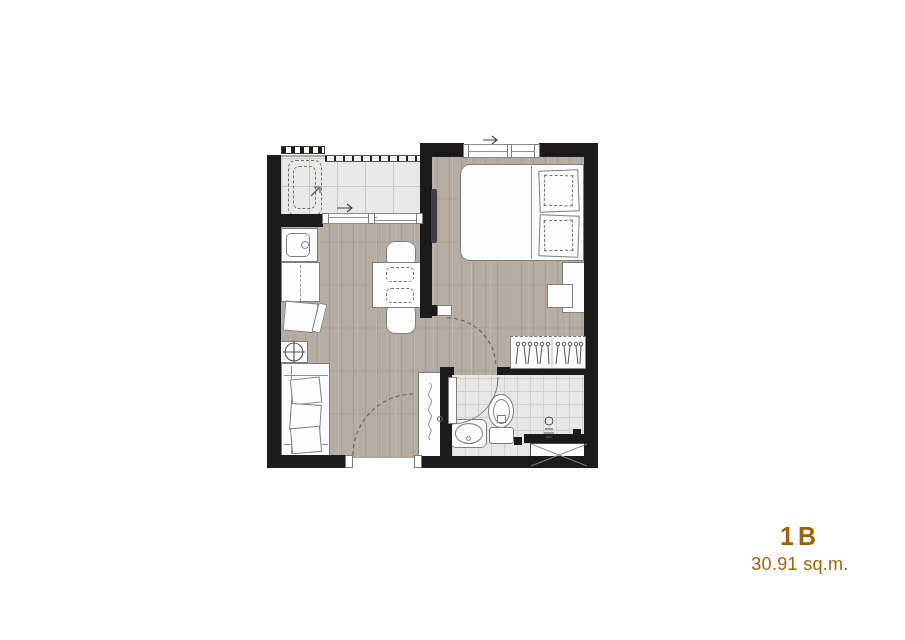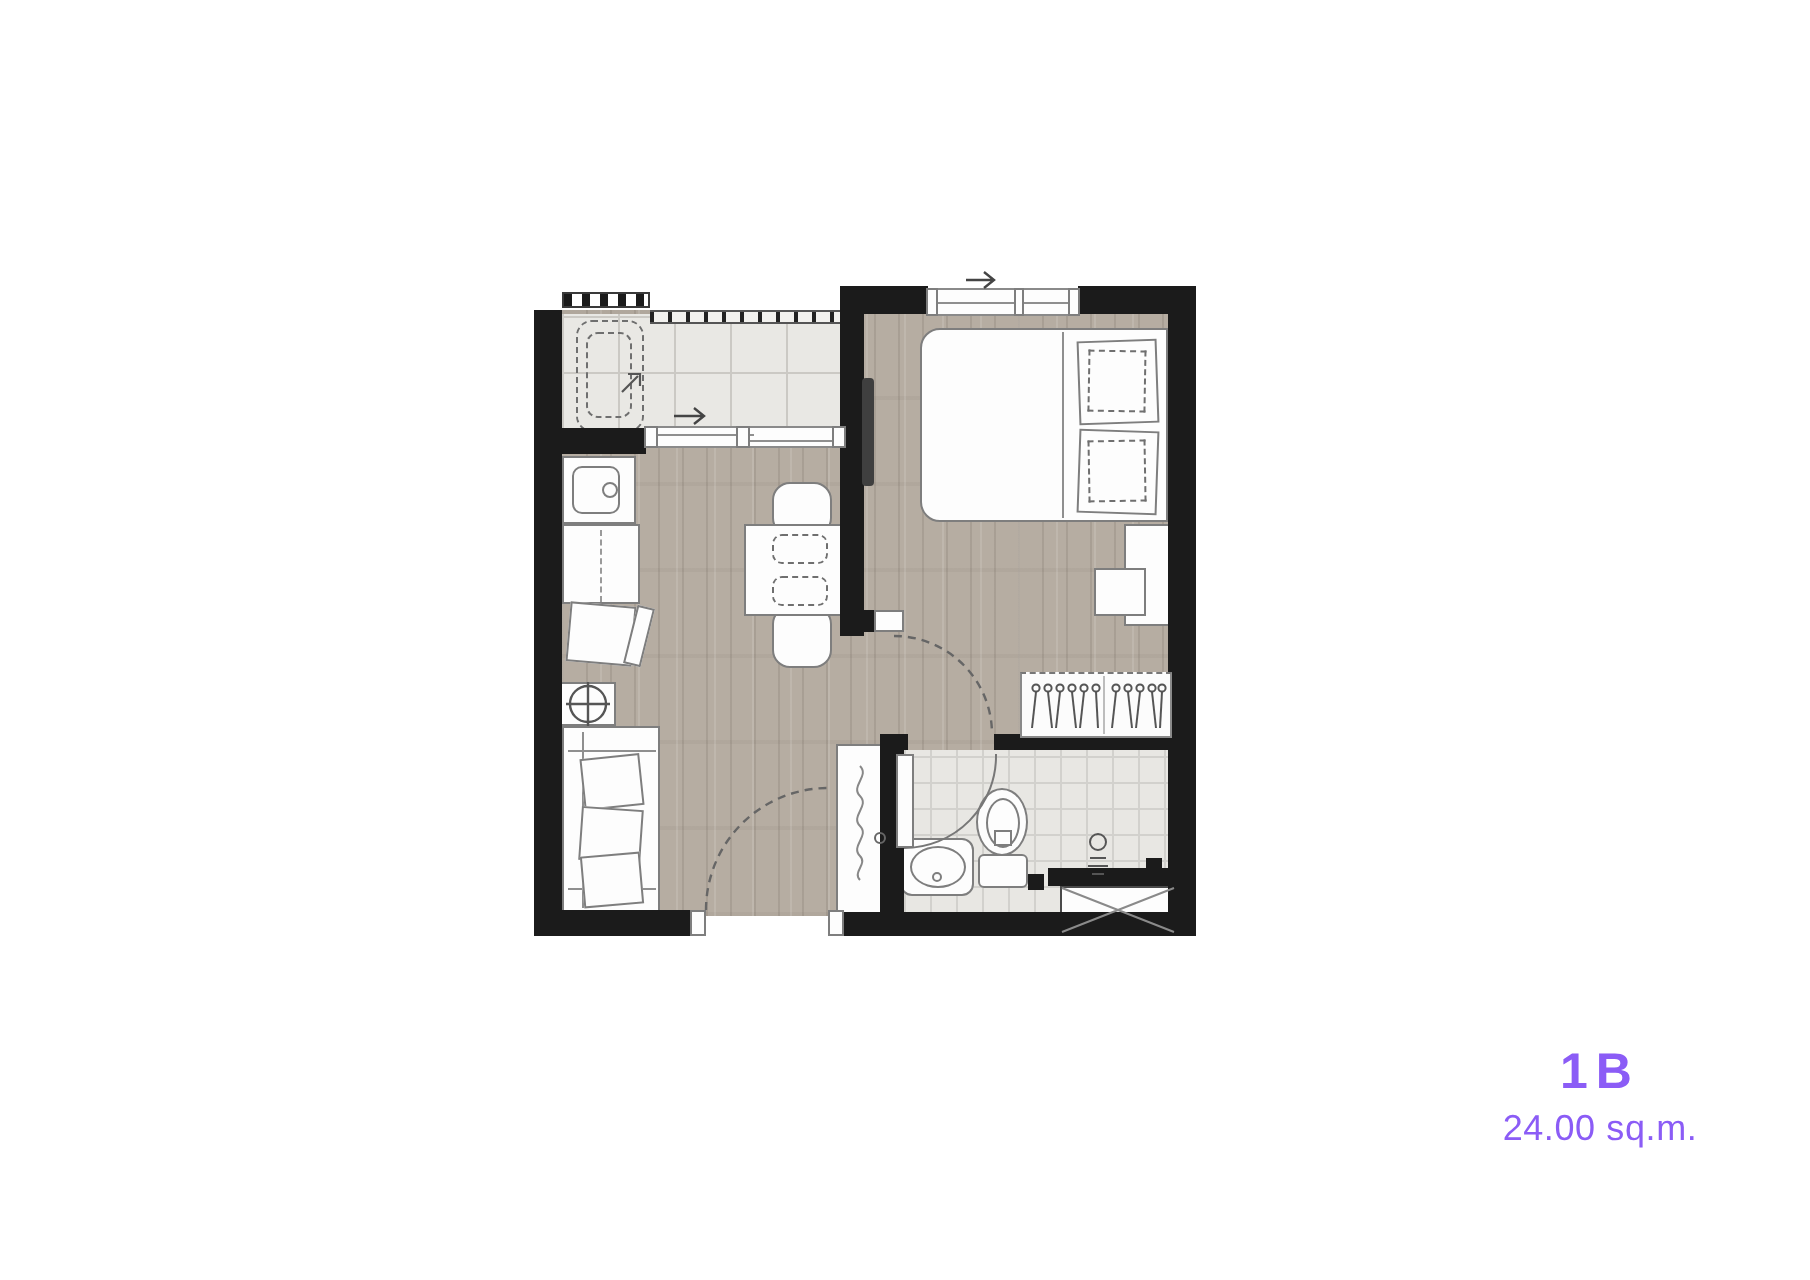--- a/index.html
+++ b/index.html
@@ -22,21 +22,21 @@
     background-image:
       repeating-linear-gradient(90deg,#cbc9c4 0 1px, rgba(0,0,0,0) 1px 28px),
       repeating-linear-gradient(0deg,#cbc9c4 0 1px, rgba(0,0,0,0) 1px 28px);
   }
   .btile{
     background-color:#e8e7e3;
     background-image:
       repeating-linear-gradient(90deg,#d2d1cd 0 1px, rgba(0,0,0,0) 1px 13px),
       repeating-linear-gradient(0deg,#d2d1cd 0 1px, rgba(0,0,0,0) 1px 13px);
   }
-  #unit-label{position:absolute;left:738px;top:522px;width:124px;text-align:center;color:#8b5cf6;}
+  #unit-label{position:absolute;left:738px;top:522px;width:124px;text-align:center;color:#a16207;}
   #unit-label .name{font-size:25px;font-weight:600;letter-spacing:4px;}
   #unit-label .area{font-size:18px;margin-top:3px;letter-spacing:.3px;}
   svg{position:absolute;left:0;top:0;pointer-events:none;}
 </style>
 </head>
 <body>
 
 <div id="scene">
 
   <div class="abs wood" style="left:281px;top:155px;width:305px;height:303px;"></div>
@@ -193,16 +193,16 @@
         <line x1="570" y1="346" x2="568" y2="364"></line>
       <circle cx="576" cy="344" r="1.8"></circle>
         <line x1="576" y1="346" x2="578" y2="364"></line>
       <circle cx="581" cy="344" r="1.8"></circle>
         <line x1="581" y1="346" x2="580" y2="364"></line>
     </g>
   </svg>
 
   <div id="unit-label">
     <div class="name">1B</div>
-    <div class="area">24.00 sq.m.</div>
+    <div class="area">30.91 sq.m.</div>
   </div>
 
 </div>
 
 </body></html>

